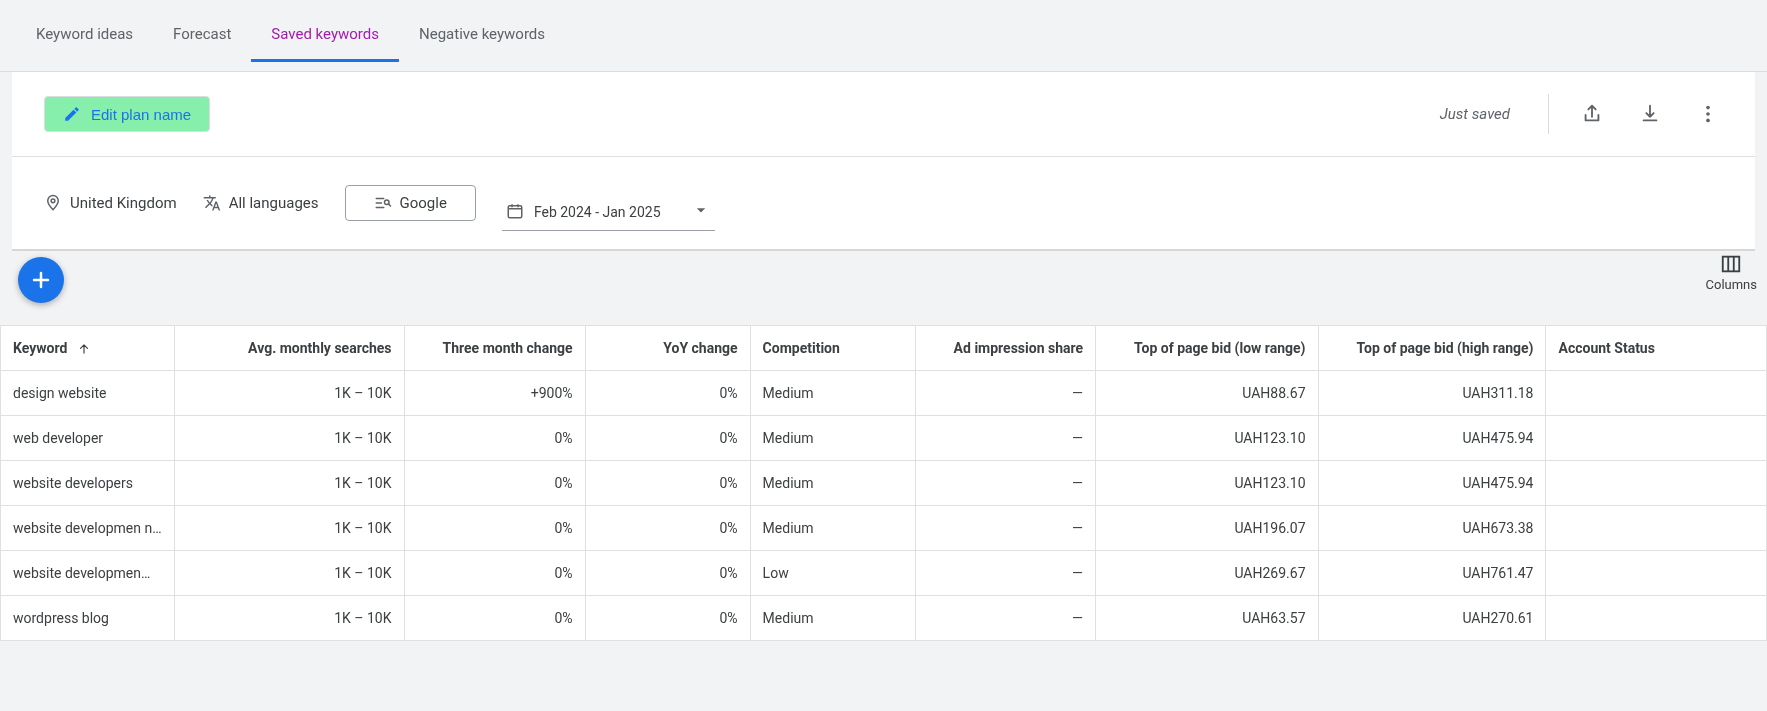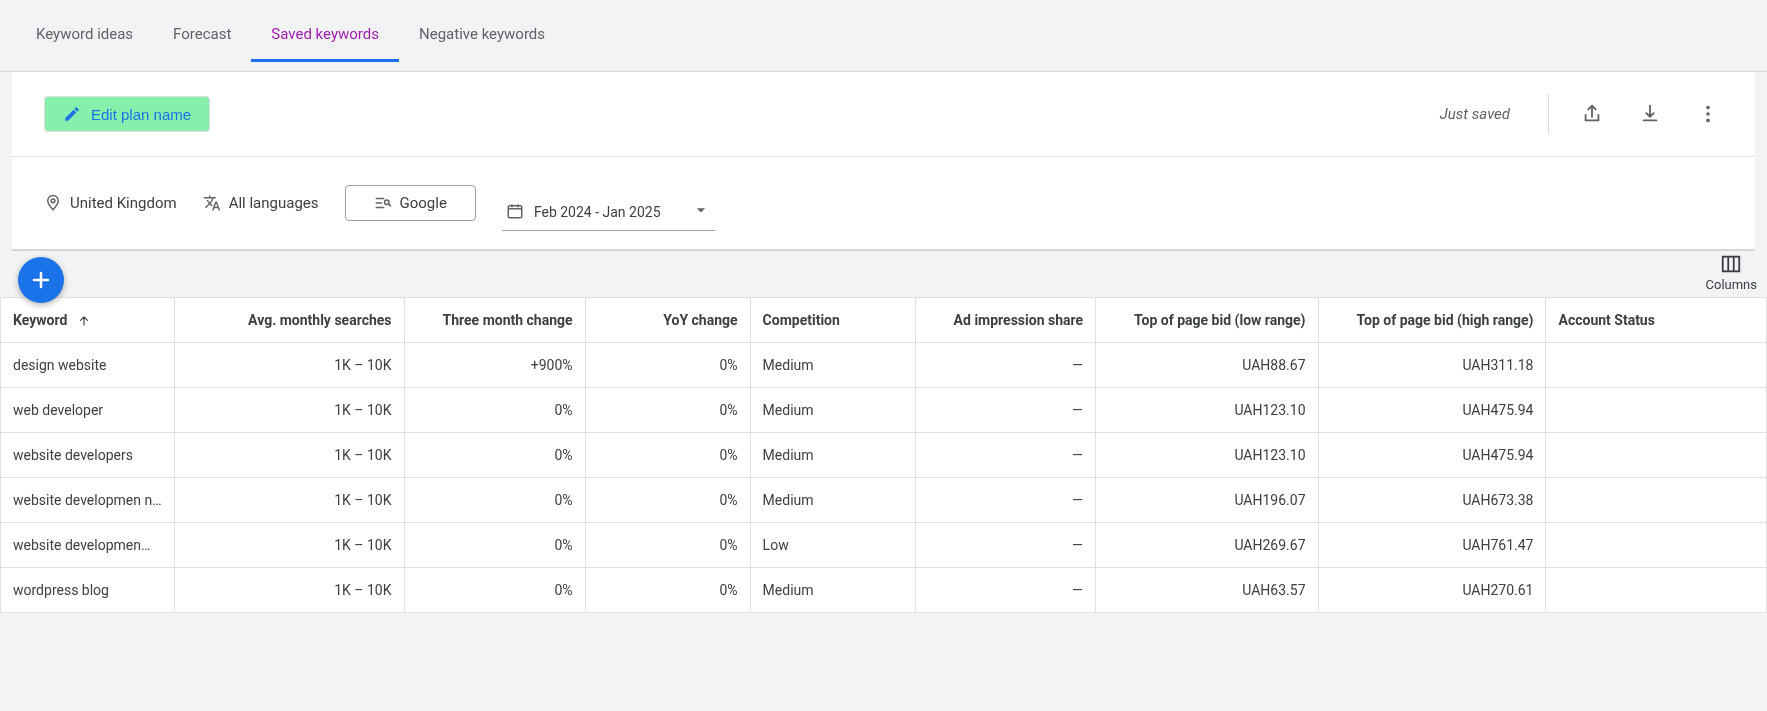--- a/index.html
+++ b/index.html
@@ -20,21 +20,21 @@
   .create-btn { background: #1a73e8; color: #fff; border: none; border-radius: 4px; padding: 10px 22px; font-size: 15px; font-weight: 500; cursor: pointer; }
   
   
   .filters { background: #fff; padding: 18px 32px; display: flex; align-items: center; gap: 26px; margin: 0 12px; border-bottom: 2px solid #d6d6d6; }
   .filter { display: inline-flex; align-items: center; gap: 8px; color: #3c4043; font-size: 15px; cursor: pointer; }
   .filter.boxed { border: 1px solid #9aa0a6; border-radius: 4px; padding: 8px 28px; }
   .daterange { display: inline-flex; align-items: flex-end; gap: 10px; border-bottom: 1px solid #9aa0a6; padding: 6px 4px 10px 4px; cursor: pointer; margin-top: 19px; }
   .chev-down { color: #5f6368; }
   
   
-  .action-row { position: relative; height: 46px; background: #f1f3f4; }
+  .action-row { position: relative; height: 74px; background: #f1f3f4; }
   .fab { position: absolute; left: 18px; top: 6px; width: 46px; height: 46px; border-radius: 50%; background: #1a73e8; color: #fff; border: none; display: flex; align-items: center; justify-content: center; cursor: pointer; box-shadow: 0 2px 6px rgba(0,0,0,.3); }
   .columns-btn { position: absolute; right: 10px; top: 2px; text-align: center; color: #3c4043; font-size: 13px; cursor: pointer; }
   .columns-btn svg { display: block; margin: 0 auto 2px; }
   
   
   table { width: 100%; border-collapse: collapse; background: #fff; }
   th, td { border: 1px solid #e0e0e0; padding: 14px 12px; text-align: left; font-size: 14px; white-space: nowrap; overflow: hidden; text-overflow: ellipsis; }
   th { font-weight: 700; color: #3c4043; vertical-align: middle; background: #fff; }
   th.right, td.right { text-align: right; padding-left: 38px; }
   th .sort-arrow { margin-left: 6px; vertical-align: middle; }

